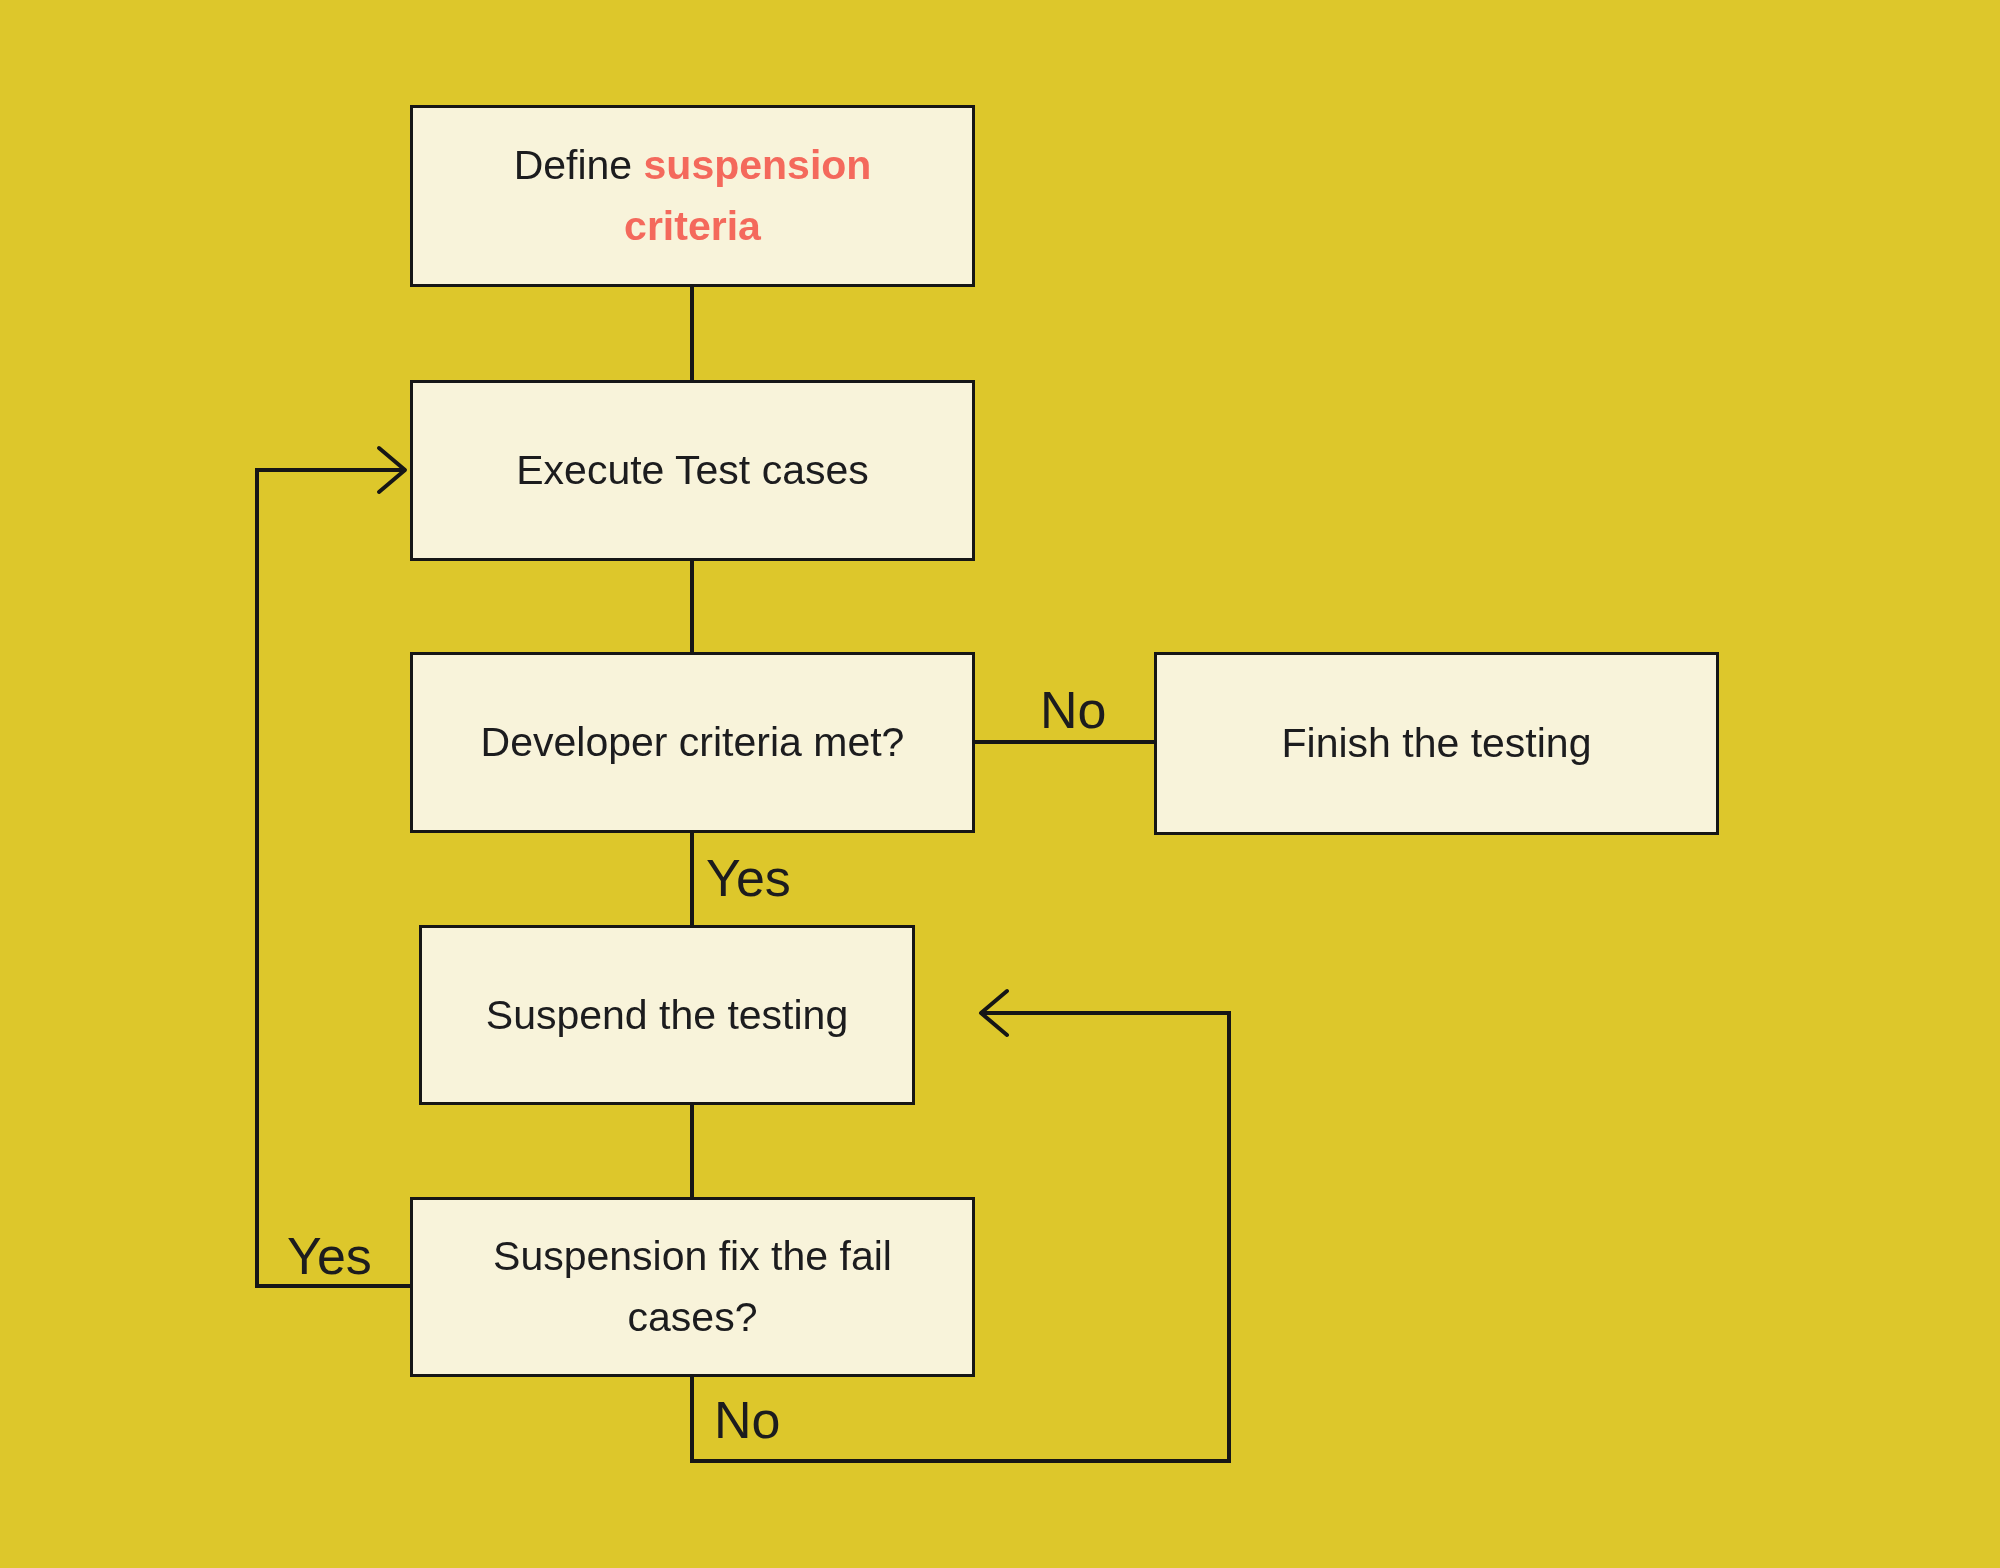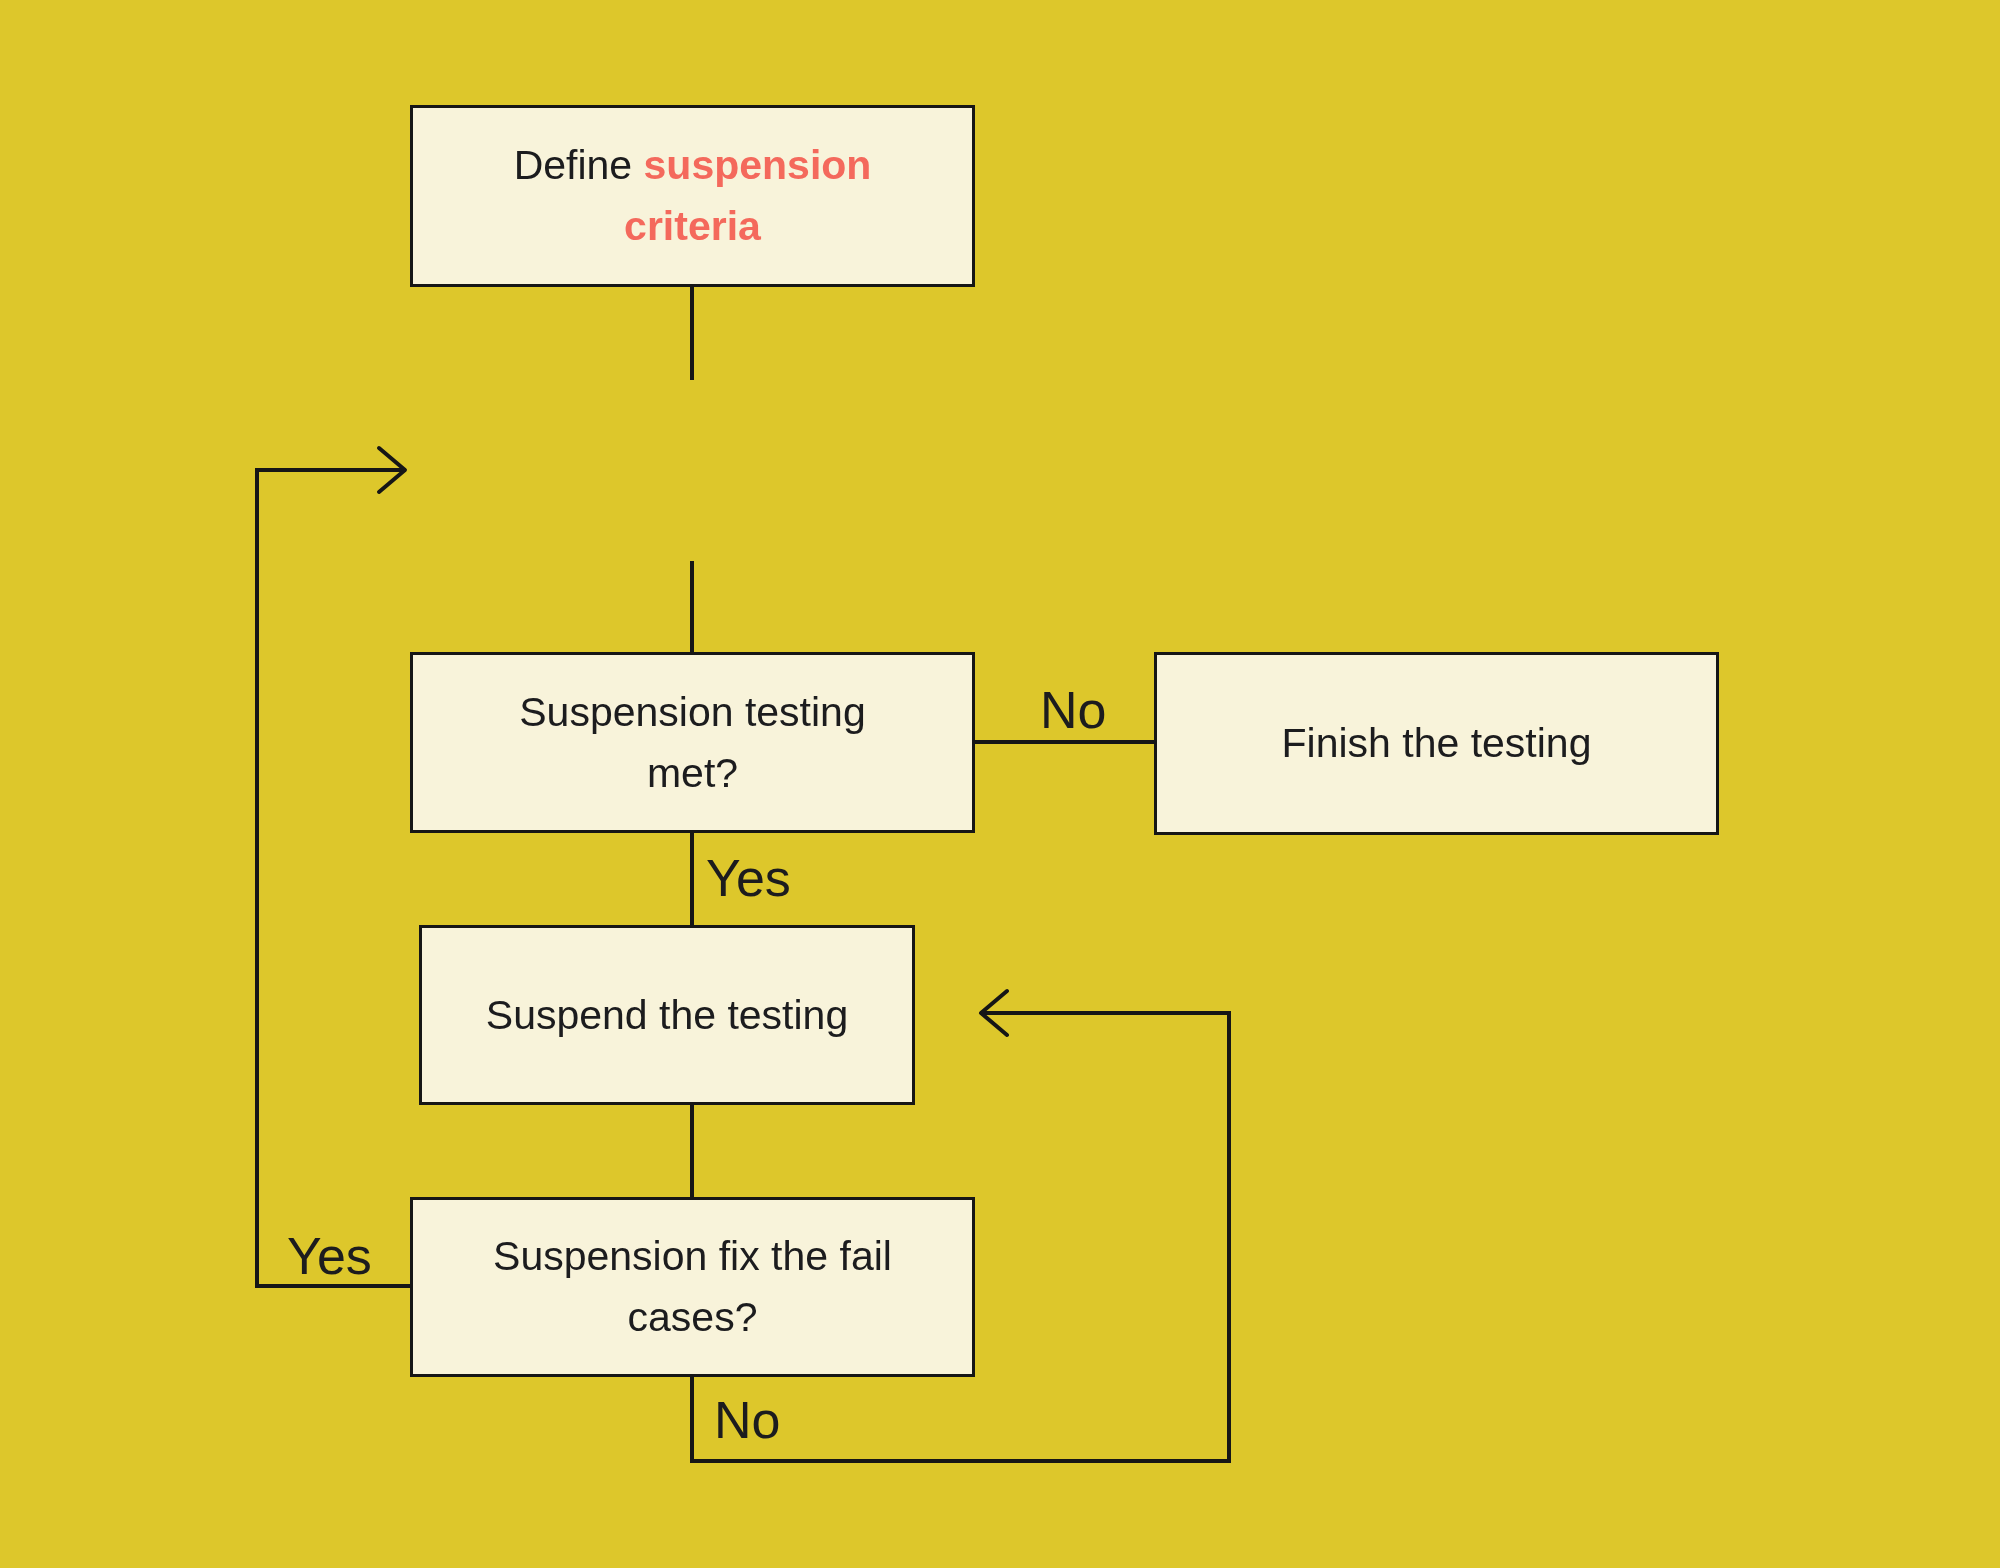--- a/index.html
+++ b/index.html
@@ -88,23 +88,26 @@
     <polyline points="692,1377 692,1461 1229,1461 1229,1013 983,1013"></polyline>
     <polyline stroke-linecap="round" stroke-linejoin="round" points="1007,991 981,1013 1007,1035"></polyline>
   </svg>
 
   <div class="node n1">
     <div>
       <span>Define </span><span class="hl">suspension criteria</span>
     </div>
   </div>
 
+  <div class="node n2">
+    <span>Execute Test cases</span>
+  </div>
 
   <div class="node n3">
-    <span>Suspension testing met?</span>
+    <span>Developer criteria met?</span>
   </div>
 
   <div class="node n6">
     <span>Finish the testing</span>
   </div>
 
   <div class="node n4">
     <span>Suspend the testing</span>
   </div>
 

